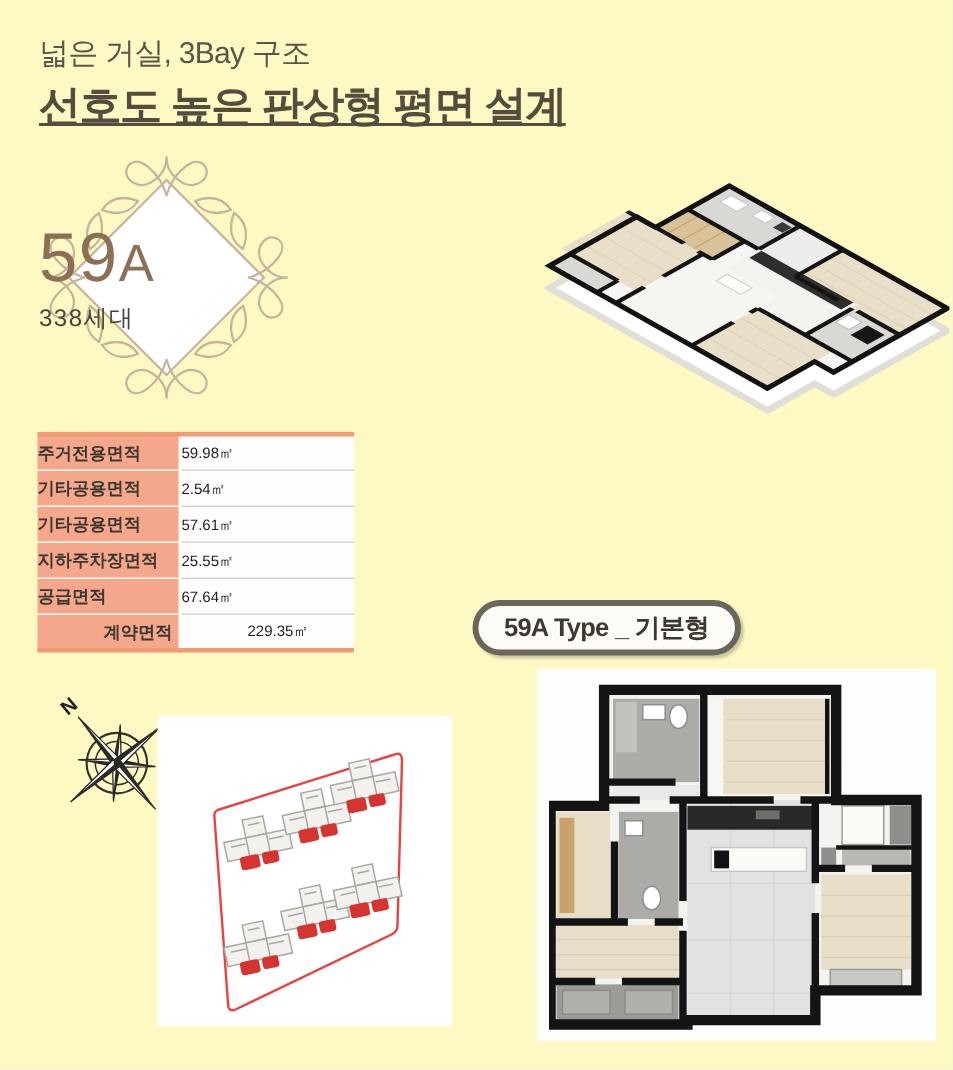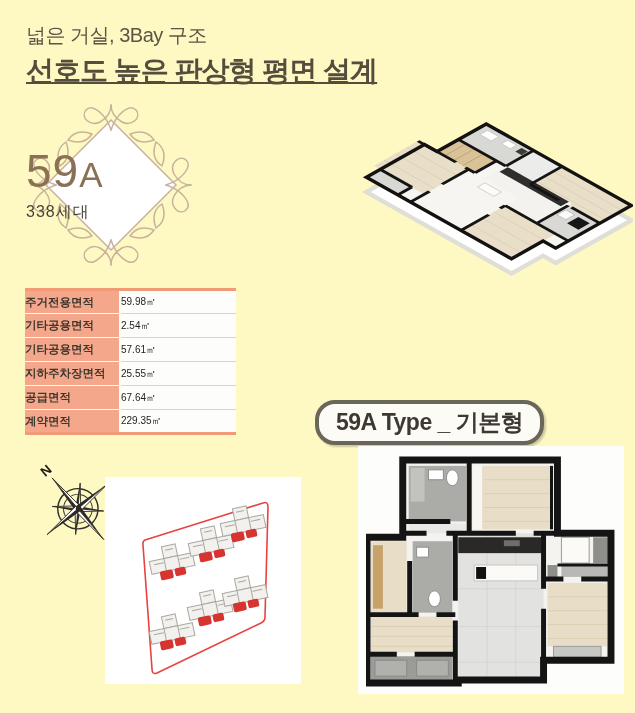--- a/index.html
+++ b/index.html
@@ -22,26 +22,26 @@
   .badge-households { margin-top:8px; font-size:16px; color:#48433a; letter-spacing:1px; }
 
   
   .area-table { position:absolute; left:25px; top:288px; width:211px;
                 border-collapse:collapse; border-top:3px solid #f09a76; border-bottom:3px solid #f09a76; }
   .area-table td { height:24px; text-align:left; vertical-align:middle; }
   .area-table td.lbl { width:95px; background:#f5a78c; font-size:11.5px; font-weight:bold; color:#3c372f;
                        border-bottom:1px solid #fdfcf5; border-right:2px solid #fdfcf5; }
   .area-table td.val { background:#fdfdfb; font-size:10px; color:#1d1d1b;
                        border-bottom:1px solid #d8d6cb; }
-  .area-table tr:last-child td { border-bottom:none; }
+  .area-table tr:last-child td { border-bottom:none;padding-left:44px; }
 
   
   .type-pill { position:absolute; left:315px; top:400px; padding:3px 17px;
                background:#fcfbf6; border:4px solid #6b665a; border-radius:20px;
-               font-size:23px; font-weight:bold; color:#3e3930; letter-spacing:-0.5px;
+               font-size:17px; font-weight:bold; color:#3e3930; letter-spacing:-0.5px;
                box-shadow:2px 2px 2px rgba(110,104,90,.35); }
 
   
   .plan3d { position:absolute; left:278px; top:100px; width:355px; height:205px; }
   .compass { position:absolute; left:30px; top:452px; width:92px; height:102px; }
   .site   { position:absolute; left:105px; top:477px; width:196px; height:207px; background:#ffffff; }
   .site svg { position:absolute; left:0; top:0; }
   .plan2d { position:absolute; left:358px; top:446px; width:266px; height:248px; background:#fdfdfc; padding:4px 8px; }
 </style>
 </head>

